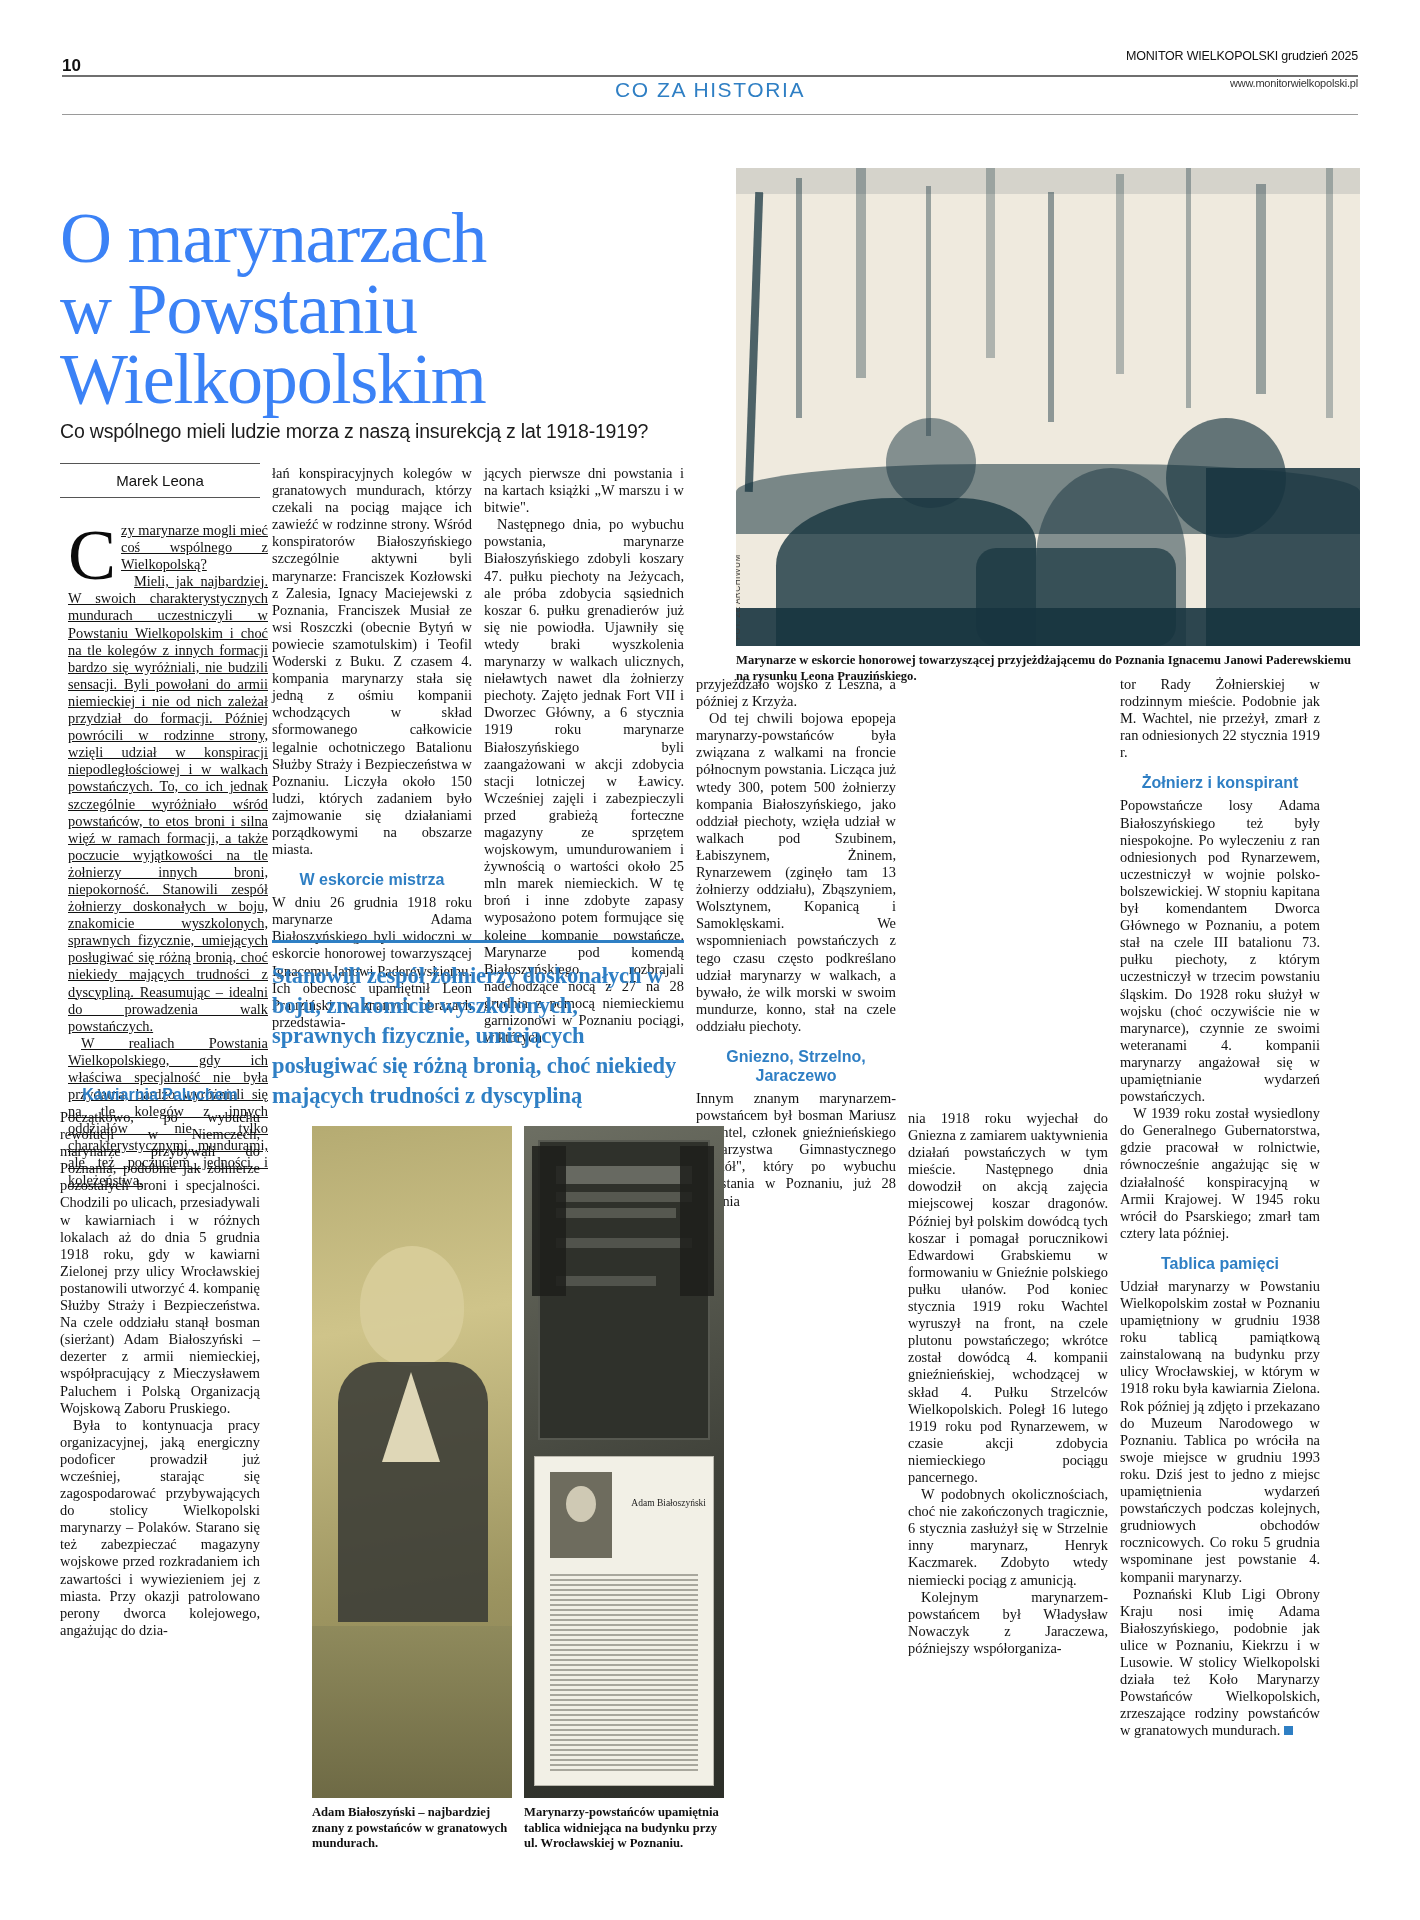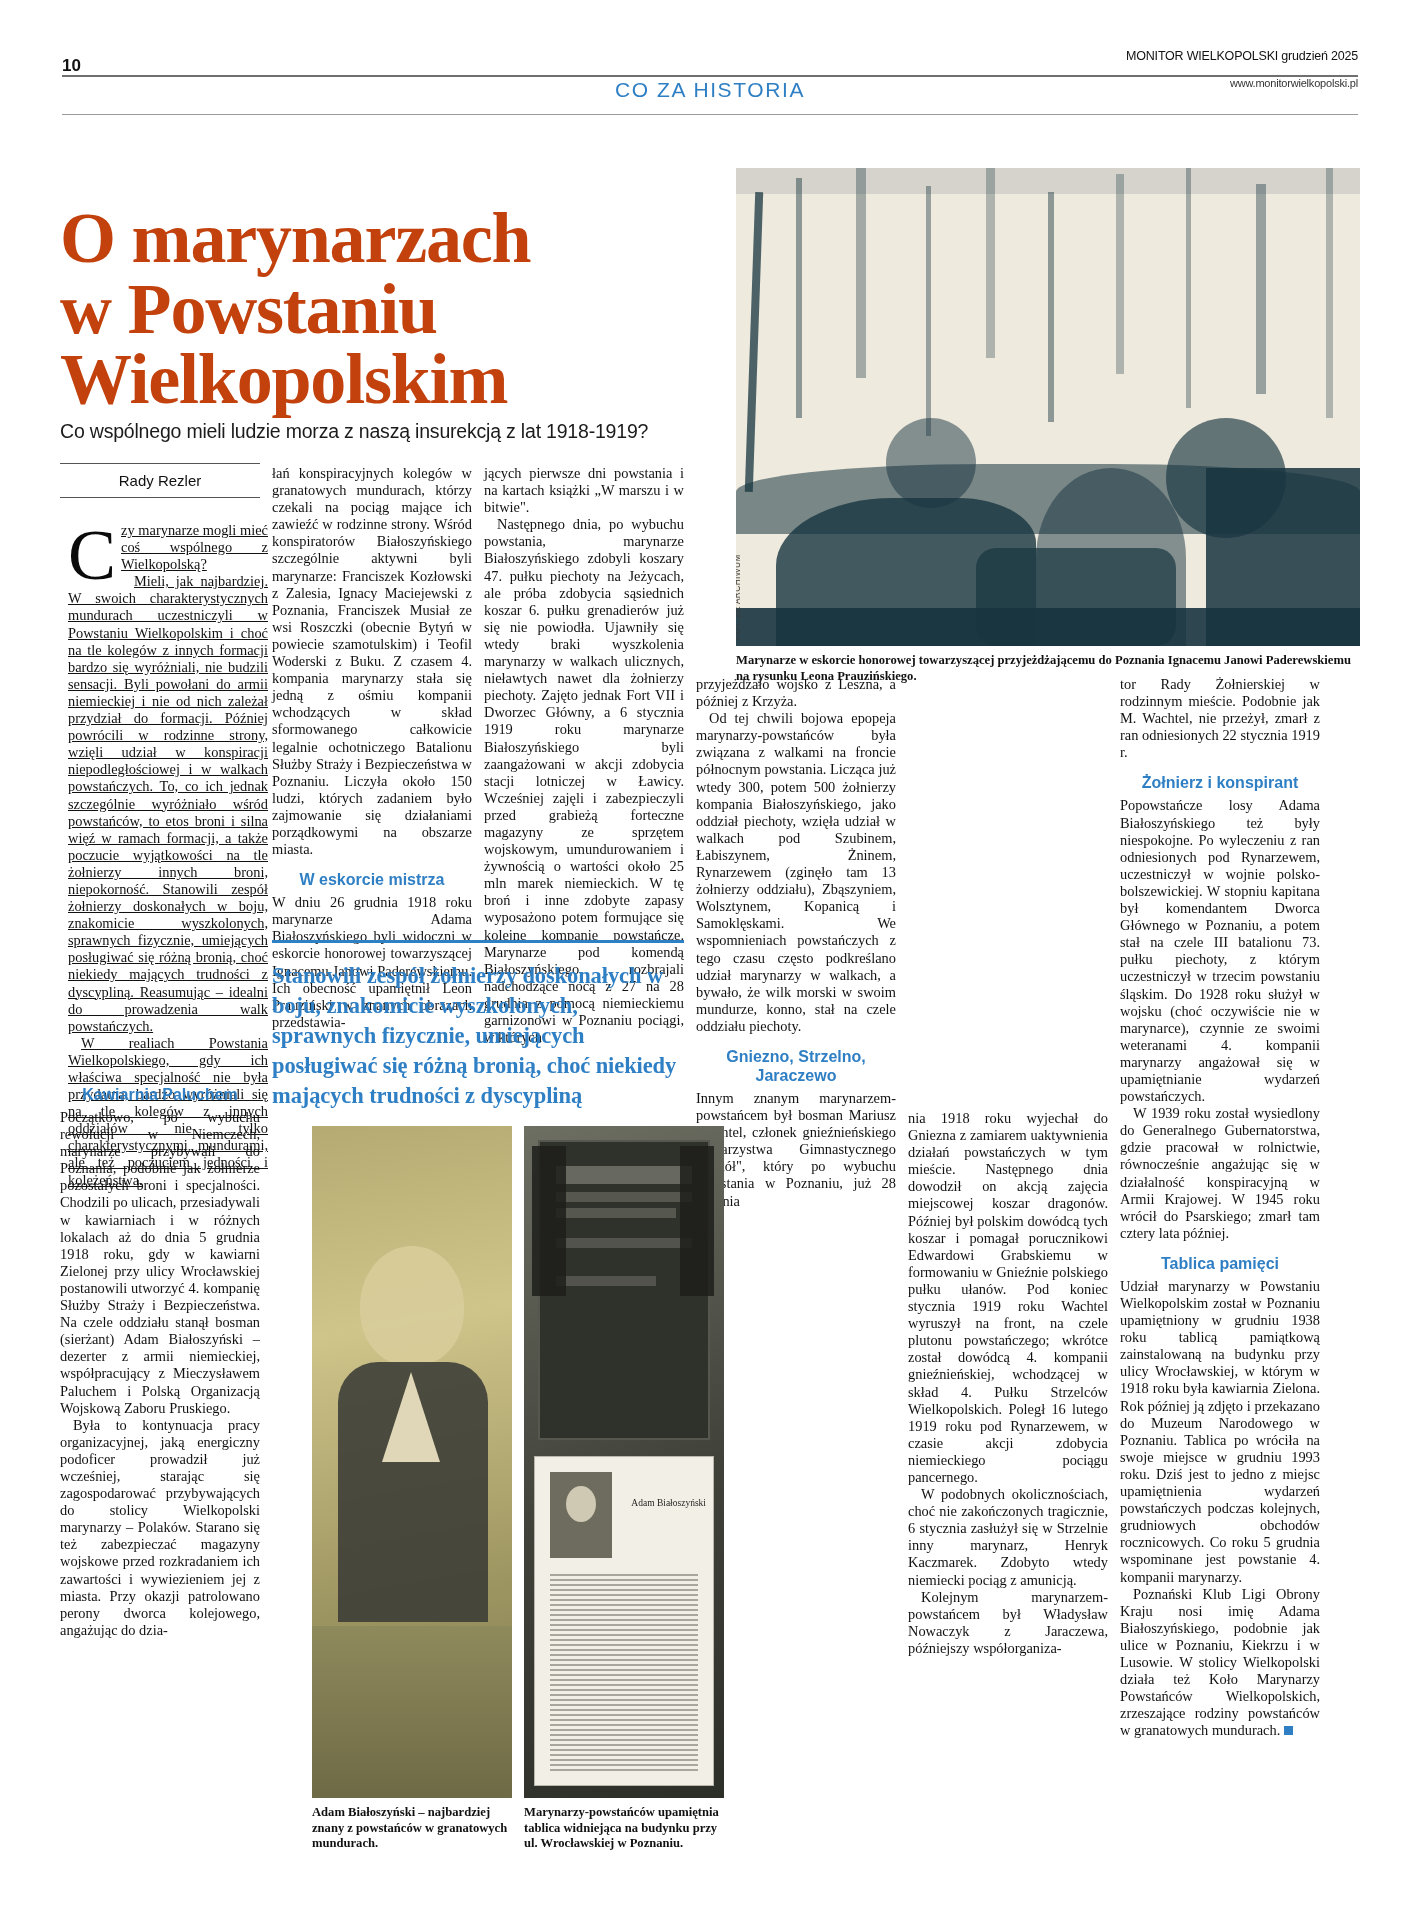--- a/index.html
+++ b/index.html
@@ -44,24 +44,24 @@
   .section-kicker {
     position:absolute; left:0; top:78px; width:1420px; text-align:center;
     font-family:"Liberation Sans", sans-serif;
     font-size:21px; letter-spacing:1.6px; color:#2f7fc4;
   }
 
   
   .headline {
     position:absolute; left:60px; top:155px; width:620px;
     font-family:"Liberation Serif", serif;
-    font-weight:bold;
+    font-weight:normal;
     font-size:72px; line-height:0.98;
     letter-spacing:-1.2px;
-    color:#c2410c;
+    color:#3b82f6;
   }
   .headline span { display:block; }
   .deck {
     position:absolute; left:60px; top:418px; width:640px;
     font-family:"Liberation Sans", sans-serif;
     font-size:19.5px; line-height:26px; color:#1b1b1b;
     letter-spacing:-0.2px;
   }
 
   
@@ -196,21 +196,21 @@
 
   <h1 class="headline">
     <span>O marynarzach</span>
     <span>w Powstaniu</span>
     <span>Wielkopolskim</span>
   </h1>
   <div class="deck">Co wspólnego mieli ludzie morza z naszą insurekcją z lat 1918-1919?</div>
 
   <div class="byline-box">
     <div class="hr"></div>
-    <div class="byline-name">Rady Rezler</div>
+    <div class="byline-name">Marek Leona</div>
     <div class="hr"></div>
   </div>
 
   <div class="col" id="col1">
     <p class="noindent dropcap">Czy marynarze mogli mieć coś wspólnego z Wielkopolską?</p>
     <p>Mieli, jak najbardziej. W swoich charakterystycznych mundurach uczestniczyli w Powstaniu Wielkopolskim i choć na tle kolegów z innych formacji bardzo się wyróżniali, nie budzili sensacji. Byli powołani do armii niemieckiej i nie od nich zależał przydział do formacji. Później powrócili w rodzinne strony, wzięli udział w konspiracji niepodległościowej i w walkach powstańczych. To, co ich jednak szczególnie wyróżniało wśród powstańców, to etos broni i silna więź w ramach formacji, a także poczucie wyjątkowości na tle żołnierzy innych broni, niepokorność. Stanowili zespół żołnierzy doskonałych w boju, znakomicie wyszkolonych, sprawnych fizycznie, umiejących posługiwać się różną bronią, choć niekiedy mających trudności z dyscypliną. Reasumując – idealni do prowadzenia walk powstańczych.</p>
     <p>W realiach Powstania Wielkopolskiego, gdy ich właściwa specjalność nie była przydatna, bardzo wyróżniali się na tle kolegów z innych oddziałów nie tylko charakterystycznymi mundurami, ale też poczuciem jedności i koleżeństwa.</p>
   </div>
 
   <div class="col" id="col1b">

